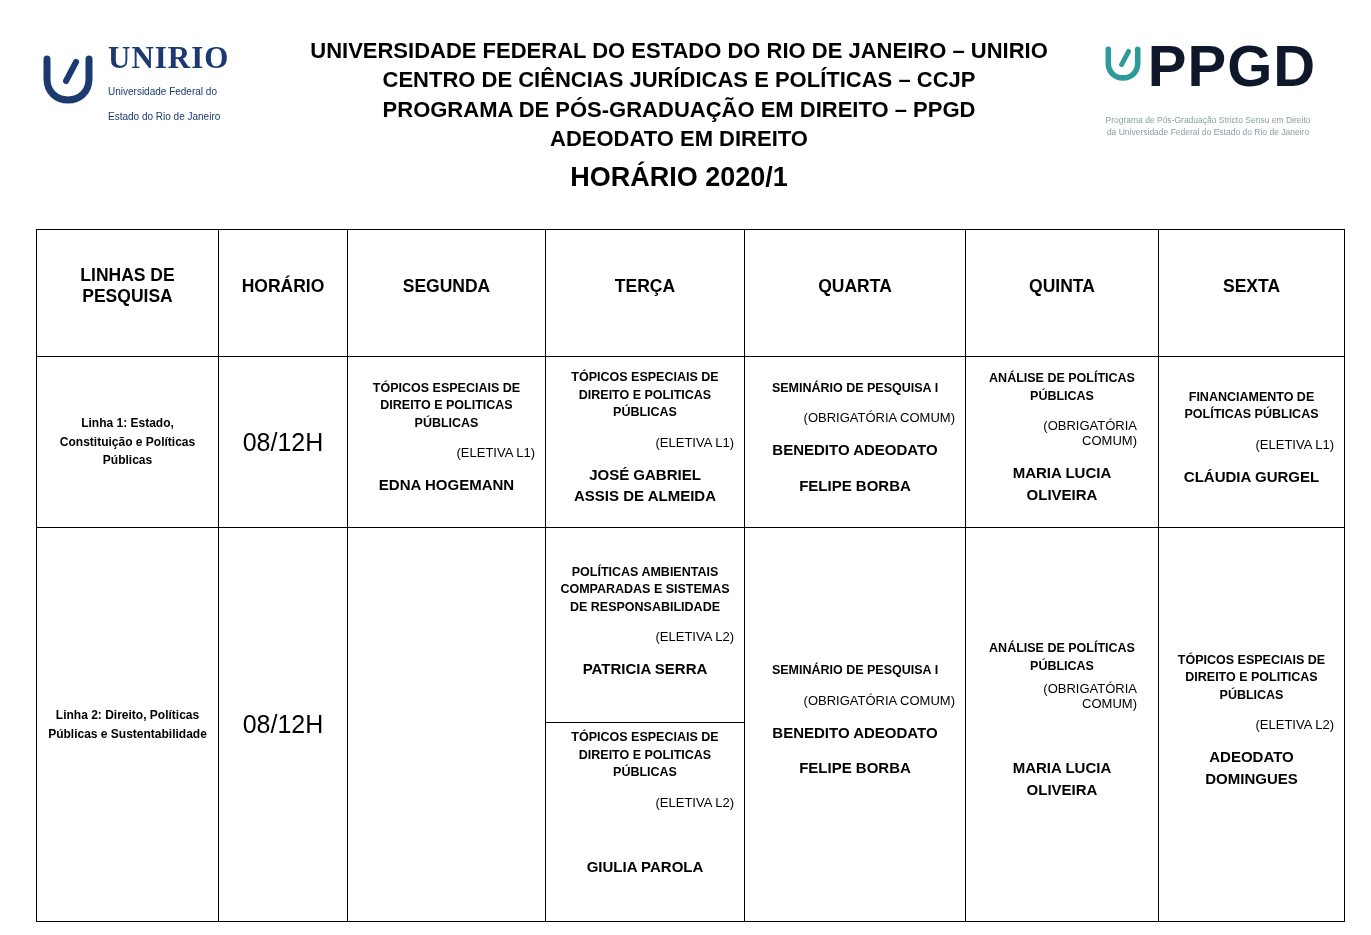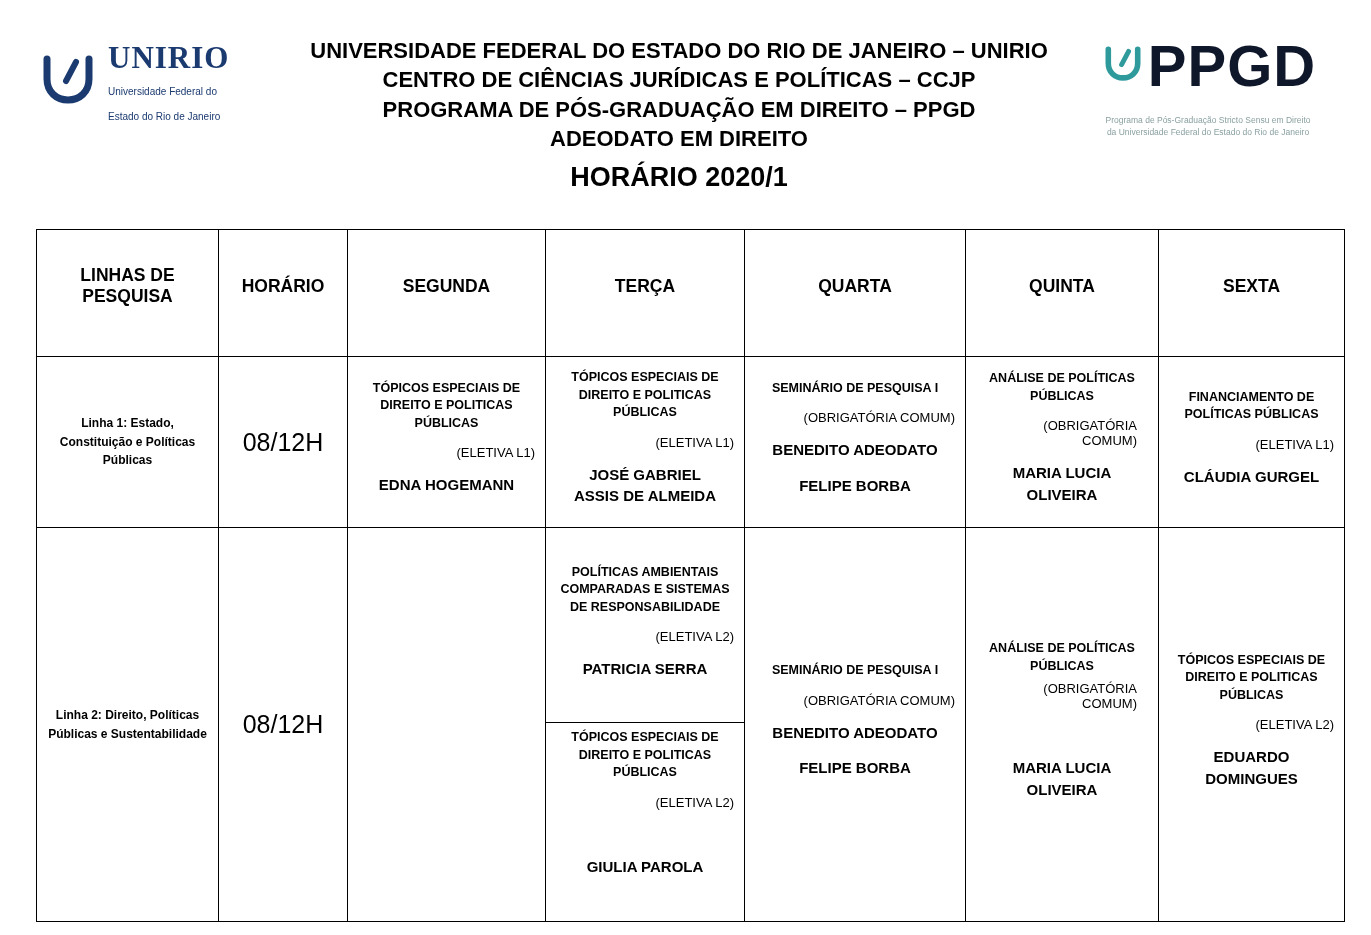--- a/index.html
+++ b/index.html
@@ -195,20 +195,20 @@
 
         <td>
           <div class="course">ANÁLISE DE POLÍTICAS PÚBLICAS</div>
           <div class="ctype narrow tight">(OBRIGATÓRIA COMUM)</div>
           <div class="prof mt-lg">MARIA LUCIA OLIVEIRA</div>
         </td>
 
         <td>
           <div class="course">TÓPICOS ESPECIAIS DE DIREITO E POLITICAS PÚBLICAS</div>
           <div class="ctype">(ELETIVA L2)</div>
-          <div class="prof narrow-sm">EDUARDO DOMINGUES</div>
+          <div class="prof narrow-sm">ADEODATO DOMINGUES</div>
         </td>
       </tr>
 
     </tbody>
   </table>
 
 </div>
 
 </body></html>

